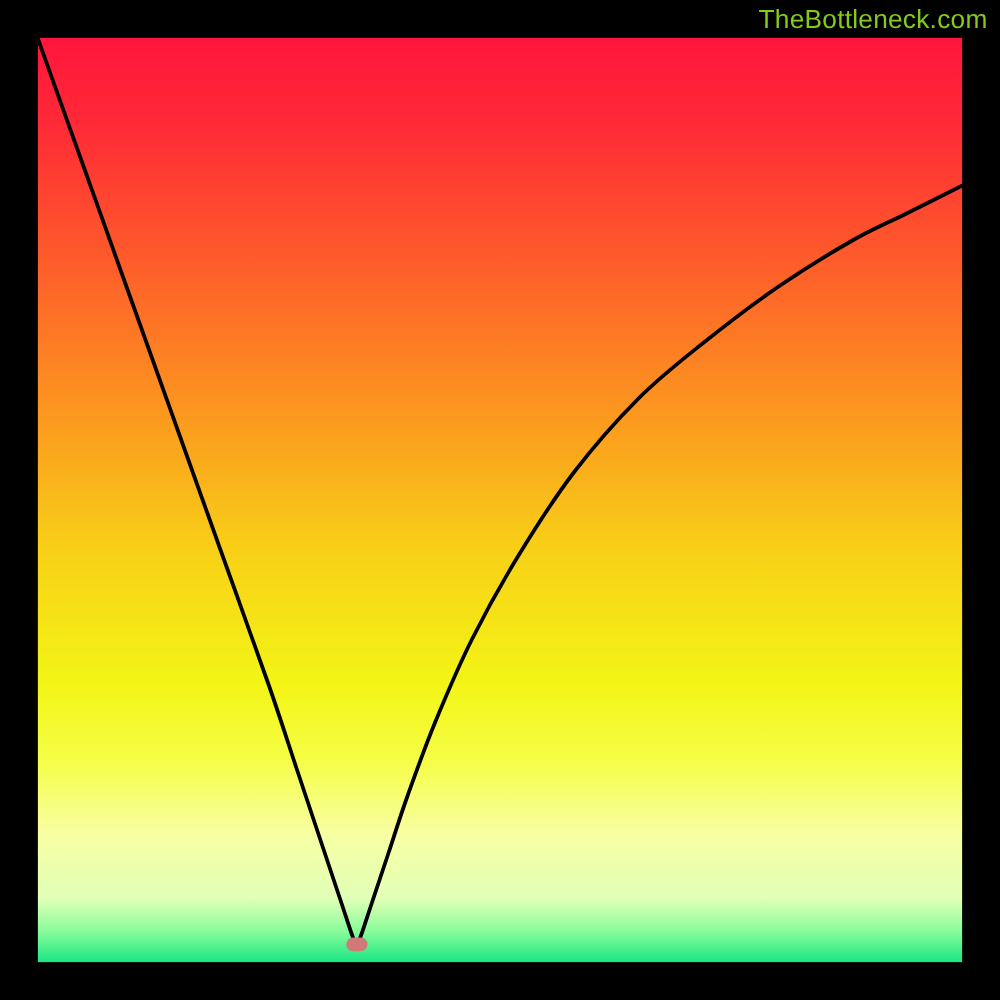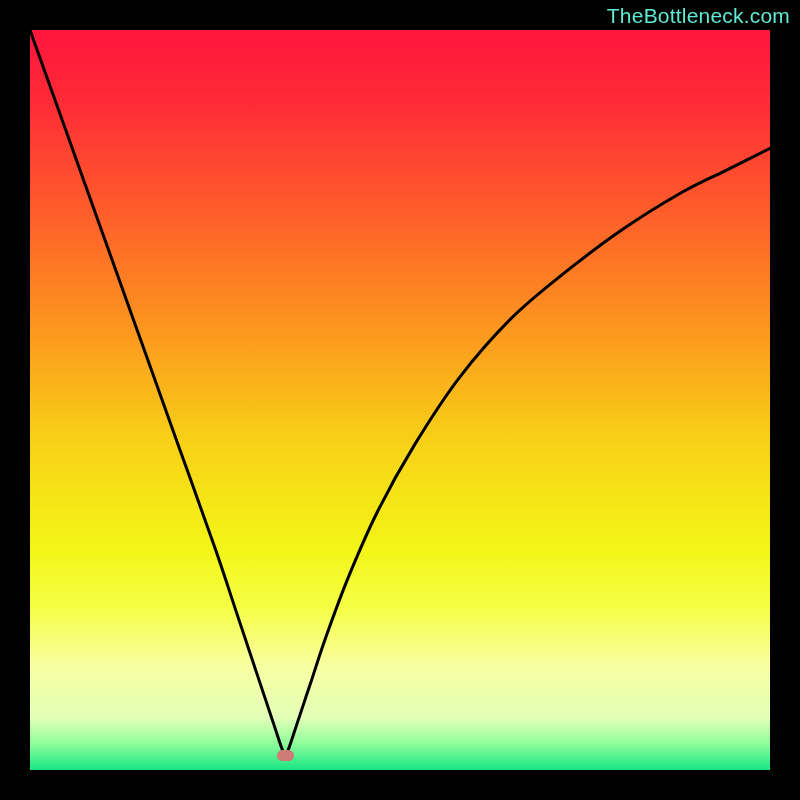--- a/index.html
+++ b/index.html
@@ -46,21 +46,21 @@
     width: 17px;
     height: 11px;
     border-radius: 6px;
     background: #cf7a77;
   }
 </style>
 </head>
 <body>
 
 <div class="outer">
-  <div class="watermark" style="color: #5eead4;">TheBottleneck.com</div>
+  <div class="watermark" style="color: #84cc16;">TheBottleneck.com</div>
   <div class="plot-area">
     <svg viewBox="0 0 740 740" preserveAspectRatio="none">
       <defs>
         <linearGradient id="bg-grad" x1="0" y1="0" x2="0" y2="1">
             <stop offset="0%" stop-color="#ff153d"></stop>
             <stop offset="10%" stop-color="#ff2c36"></stop>
             <stop offset="25%" stop-color="#fe5f2a"></stop>
             <stop offset="40%" stop-color="#fc951f"></stop>
             <stop offset="55.00000000000001%" stop-color="#f8cf17"></stop>
             <stop offset="70%" stop-color="#f3f516"></stop>

